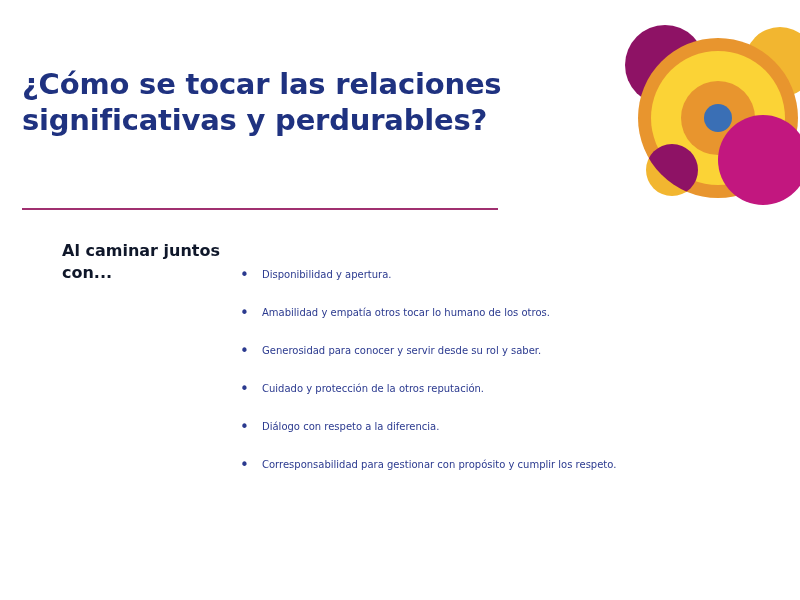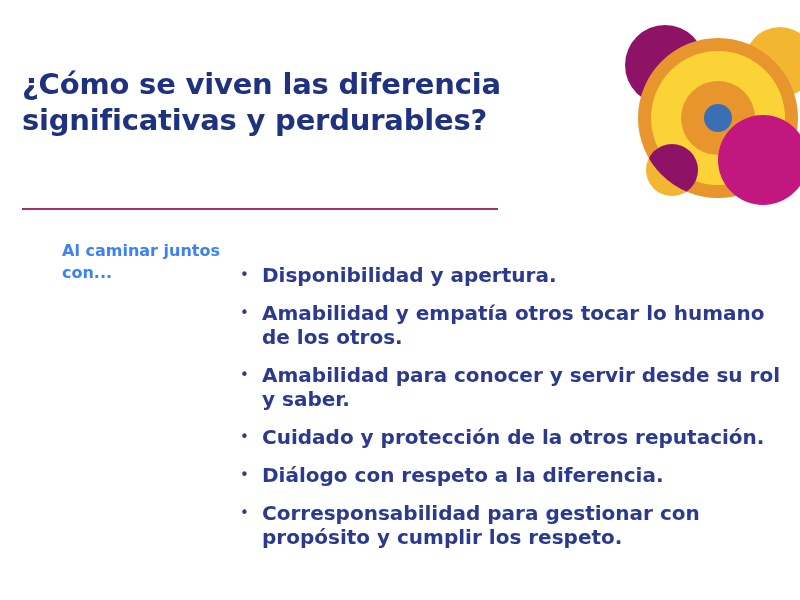--- a/index.html
+++ b/index.html
@@ -52,21 +52,21 @@
     height: 0;
     border-top: 2px solid #A03070;
   }
 
   
   .side-label {
     position: absolute;
     left: 62px;
     top: 240px;
     width: 170px;
-    color: #3b82f6;
+    color: #0f172a;
     font-size: 16px;
     font-weight: bold;
     line-height: 22px;
   }
 
   
   .bullets {
     position: absolute;
     left: 238px;
     top: 263px;
@@ -82,23 +82,22 @@
     width: 22px;
     color: #2B3A8F;
     font-size: 15px;
     line-height: 24px;
     text-align: left;
     padding-left: 2px;
   }
   .bullet-text {
     flex: 1 1 auto;
     color: #2B3A8F;
-    font-size: 20px;
+    font-size: 10px;
     line-height: 24px;
-    font-weight: bold;
   }
 </style>
 </head>
 <body>
 
 <div class="slide">
 
   <div class="deco">
     <svg width="185" height="200" viewBox="0 0 185 200" xmlns="http://www.w3.org/2000/svg">
       <defs>
@@ -122,41 +121,41 @@
       <circle cx="103" cy="110" r="14" fill="#3A6FB5"></circle>
 
       <g clip-path="url(#lensClip)">
         <circle cx="103" cy="110" r="80" fill="#8E1265"></circle>
       </g>
 
       <circle cx="148" cy="152" r="45" fill="#C2177F"></circle>
     </svg>
   </div>
 
-  <div class="title">¿Cómo se viven las diferencia significativas y perdurables?</div>
+  <div class="title">¿Cómo se tocar las relaciones significativas y perdurables?</div>
 
   <div class="divider"></div>
 
   <div class="side-label">Al caminar juntos con...</div>
 
   <div class="bullets">
 
     <div class="bullet-row">
       <span class="bullet-dot">•</span>
       <span class="bullet-text">Disponibilidad y apertura.</span>
     </div>
 
     <div class="bullet-row">
       <span class="bullet-dot">•</span>
       <span class="bullet-text">Amabilidad y empatía otros tocar lo humano de los otros.</span>
     </div>
 
     <div class="bullet-row">
       <span class="bullet-dot">•</span>
-      <span class="bullet-text">Amabilidad para conocer y servir desde su rol y saber.</span>
+      <span class="bullet-text">Generosidad para conocer y servir desde su rol y saber.</span>
     </div>
 
     <div class="bullet-row">
       <span class="bullet-dot">•</span>
       <span class="bullet-text">Cuidado y protección de la otros reputación.</span>
     </div>
 
     <div class="bullet-row">
       <span class="bullet-dot">•</span>
       <span class="bullet-text">Diálogo con respeto a la diferencia.</span>

